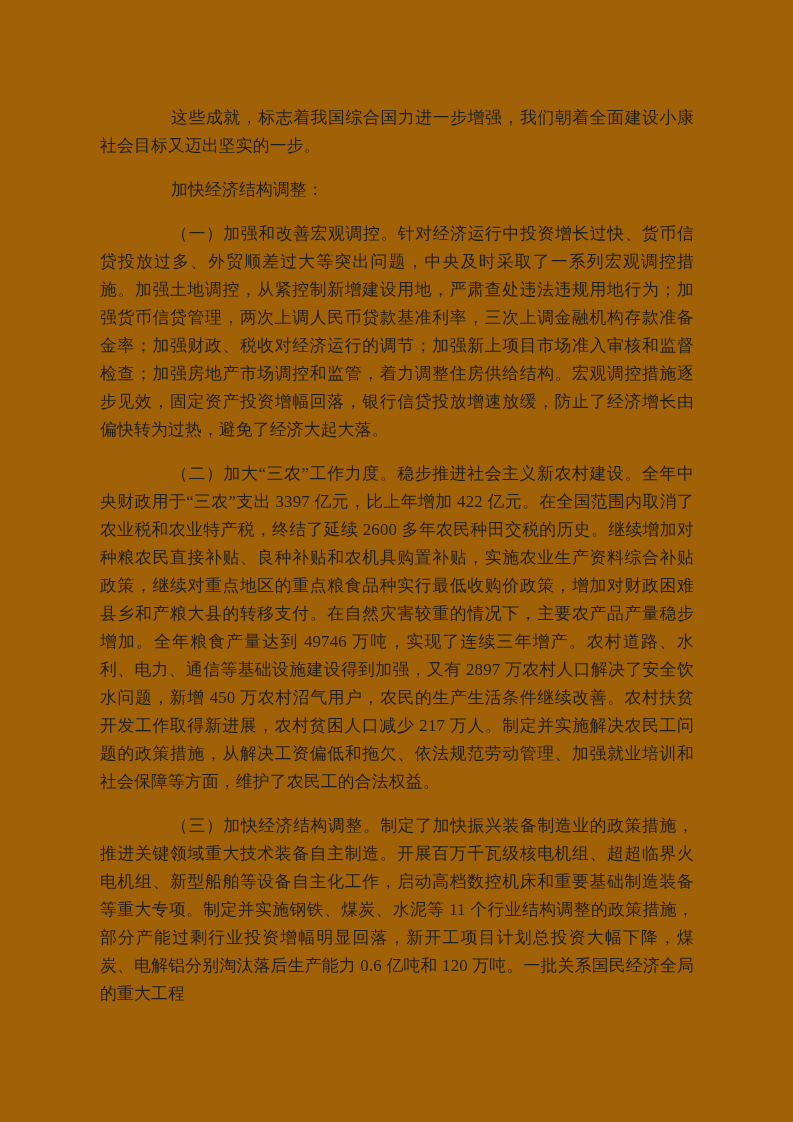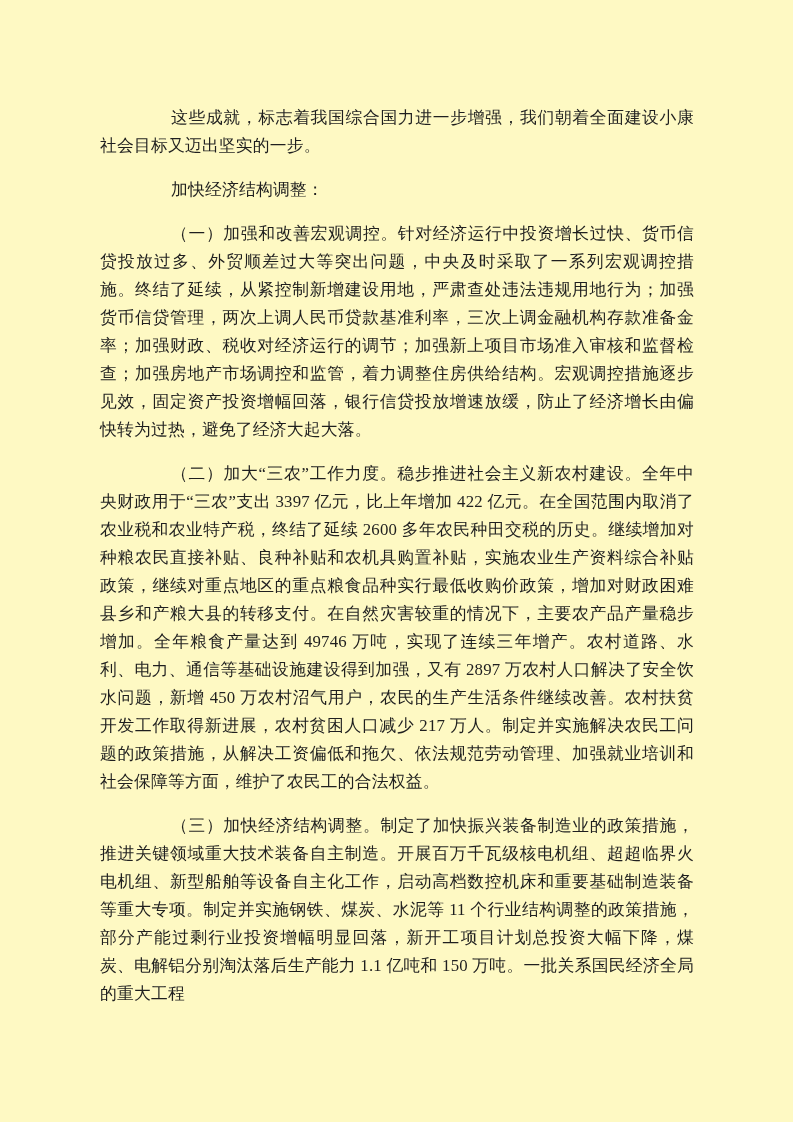--- a/index.html
+++ b/index.html
@@ -10,21 +10,21 @@
   body {
     width: 793px;
     height: 1122px;
     overflow: hidden;
     font-family: "Liberation Serif", "DejaVu Serif", serif;
   }
   .page {
     box-sizing: border-box;
     width: 793px;
     height: 1122px;
-    background: #fef9c3;
+    background: #a16207;
     padding: 104px 99px 0 100px;
   }
   .doc-paragraph {
     margin: 0 0 16px 0;
     font-size: 16.8px;
     line-height: 28px;
     color: #1f1f1f;
     text-align: justify;
     text-indent: 71px;
     letter-spacing: 0.2px;
@@ -32,18 +32,18 @@
   }
 </style>
 </head>
 <body>
 
 <div class="page">
   <p class="doc-paragraph">这些成就，标志着我国综合国力进一步增强，我们朝着全面建设小康社会目标又迈出坚实的一步。</p>
 
   <p class="doc-paragraph">加快经济结构调整：</p>
 
-  <p class="doc-paragraph">（一）加强和改善宏观调控。针对经济运行中投资增长过快、货币信贷投放过多、外贸顺差过大等突出问题，中央及时采取了一系列宏观调控措施。终结了延续，从紧控制新增建设用地，严肃查处违法违规用地行为；加强货币信贷管理，两次上调人民币贷款基准利率，三次上调金融机构存款准备金率；加强财政、税收对经济运行的调节；加强新上项目市场准入审核和监督检查；加强房地产市场调控和监管，着力调整住房供给结构。宏观调控措施逐步见效，固定资产投资增幅回落，银行信贷投放增速放缓，防止了经济增长由偏快转为过热，避免了经济大起大落。</p>
+  <p class="doc-paragraph">（一）加强和改善宏观调控。针对经济运行中投资增长过快、货币信贷投放过多、外贸顺差过大等突出问题，中央及时采取了一系列宏观调控措施。加强土地调控，从紧控制新增建设用地，严肃查处违法违规用地行为；加强货币信贷管理，两次上调人民币贷款基准利率，三次上调金融机构存款准备金率；加强财政、税收对经济运行的调节；加强新上项目市场准入审核和监督检查；加强房地产市场调控和监管，着力调整住房供给结构。宏观调控措施逐步见效，固定资产投资增幅回落，银行信贷投放增速放缓，防止了经济增长由偏快转为过热，避免了经济大起大落。</p>
 
   <p class="doc-paragraph">（二）加大“三农”工作力度。稳步推进社会主义新农村建设。全年中央财政用于“三农”支出 3397 亿元，比上年增加 422 亿元。在全国范围内取消了农业税和农业特产税，终结了延续 2600 多年农民种田交税的历史。继续增加对种粮农民直接补贴、良种补贴和农机具购置补贴，实施农业生产资料综合补贴政策，继续对重点地区的重点粮食品种实行最低收购价政策，增加对财政困难县乡和产粮大县的转移支付。在自然灾害较重的情况下，主要农产品产量稳步增加。全年粮食产量达到 49746 万吨，实现了连续三年增产。农村道路、水利、电力、通信等基础设施建设得到加强，又有 2897 万农村人口解决了安全饮水问题，新增 450 万农村沼气用户，农民的生产生活条件继续改善。农村扶贫开发工作取得新进展，农村贫困人口减少 217 万人。制定并实施解决农民工问题的政策措施，从解决工资偏低和拖欠、依法规范劳动管理、加强就业培训和社会保障等方面，维护了农民工的合法权益。</p>
 
-  <p class="doc-paragraph">（三）加快经济结构调整。制定了加快振兴装备制造业的政策措施，推进关键领域重大技术装备自主制造。开展百万千瓦级核电机组、超超临界火电机组、新型船舶等设备自主化工作，启动高档数控机床和重要基础制造装备等重大专项。制定并实施钢铁、煤炭、水泥等 11 个行业结构调整的政策措施，部分产能过剩行业投资增幅明显回落，新开工项目计划总投资大幅下降，煤炭、电解铝分别淘汰落后生产能力 1.1 亿吨和 150 万吨。一批关系国民经济全局的重大工程</p>
+  <p class="doc-paragraph">（三）加快经济结构调整。制定了加快振兴装备制造业的政策措施，推进关键领域重大技术装备自主制造。开展百万千瓦级核电机组、超超临界火电机组、新型船舶等设备自主化工作，启动高档数控机床和重要基础制造装备等重大专项。制定并实施钢铁、煤炭、水泥等 11 个行业结构调整的政策措施，部分产能过剩行业投资增幅明显回落，新开工项目计划总投资大幅下降，煤炭、电解铝分别淘汰落后生产能力 0.6 亿吨和 120 万吨。一批关系国民经济全局的重大工程</p>
 </div>
 
 </body></html>

